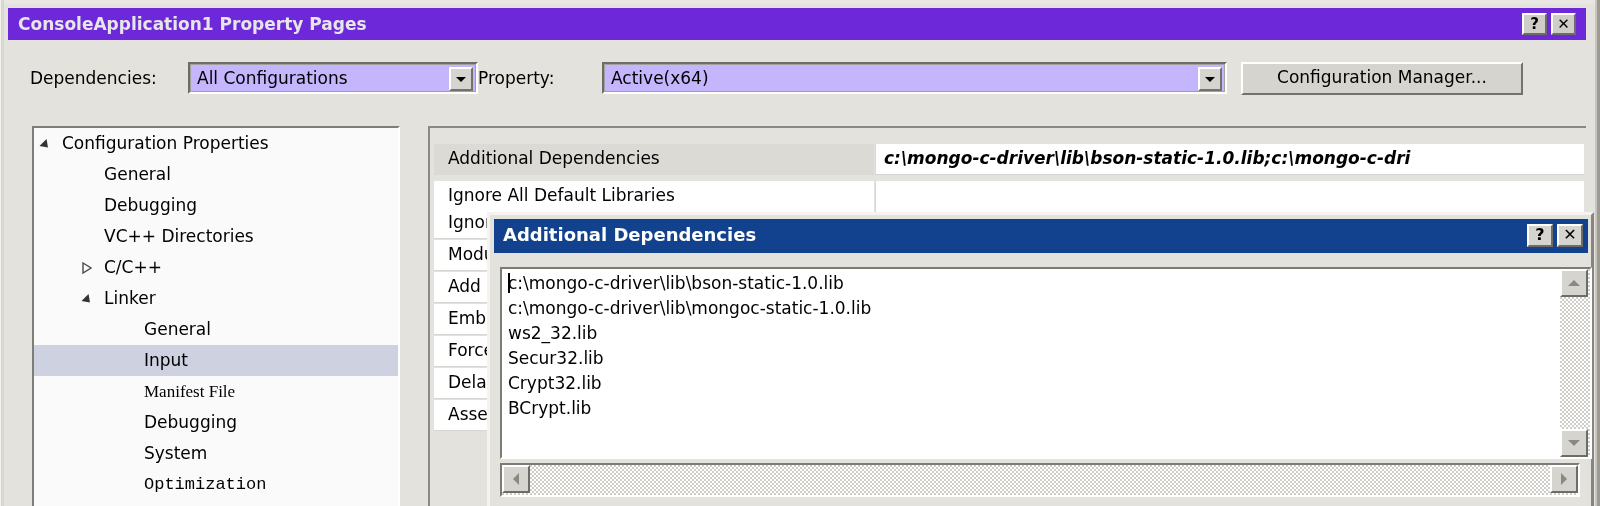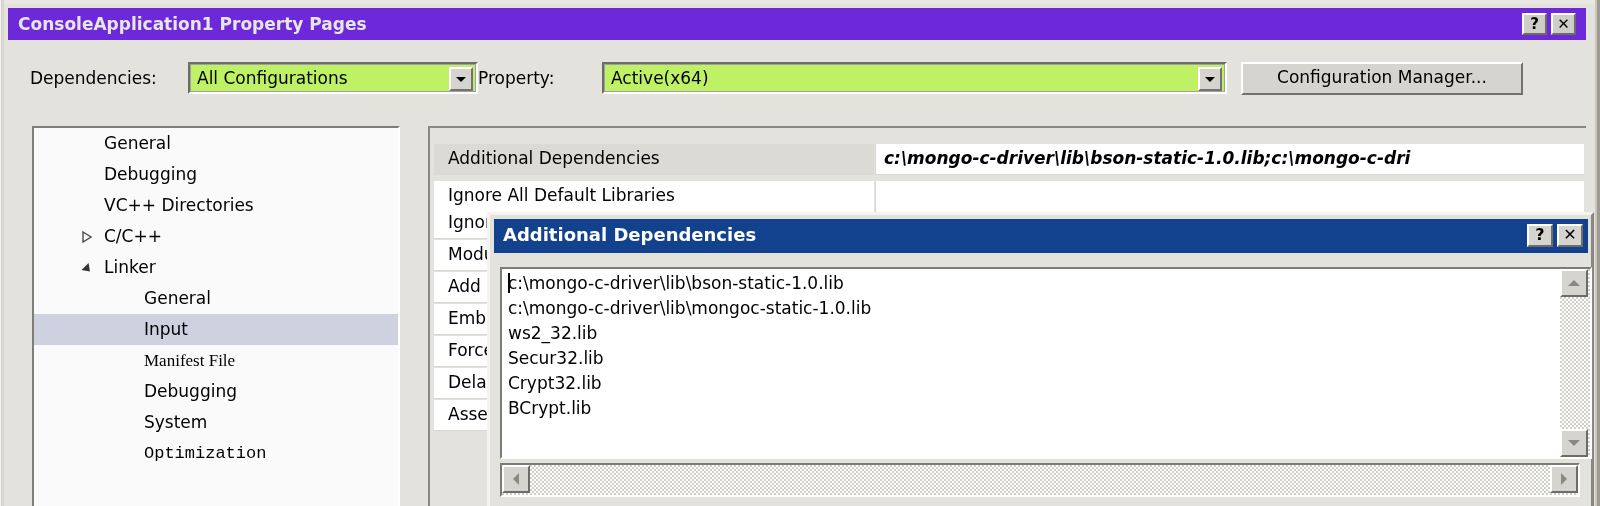--- a/index.html
+++ b/index.html
@@ -97,21 +97,21 @@
     background: #ffffff;
     box-sizing: border-box;
     border-top: 2px solid #6e6c67;
     border-left: 2px solid #6e6c67;
     border-right: 2px solid #ffffff;
     border-bottom: 2px solid #ffffff;
   }
   .combo-inner {
     position: absolute;
     left: 0; top: 0; right: 0; bottom: 0;
-    background: #bef264;
+    background: #c4b5fd;
     border: 1px solid #a0a0a0;
     box-sizing: border-box;
   }
   .combo-text {
     position: absolute;
     left: 6px; top: 3px;
     font-size: 17px;
     color: #000;
     white-space: nowrap;
   }
@@ -419,20 +419,24 @@
           <div class="arrow-down"></div>
         </div>
       </div>
     </div>
 
     <div id="btn-config-manager">Configuration Manager...</div>
   </div>
 
   <div id="treepanel">
       <div class="tree-item">
+        <span style="position: absolute; left: 8px; top: 12px; width: 0px; height: 0px; border-left: 7px solid rgb(51, 51, 51); border-top: 5px solid transparent; border-bottom: 5px solid transparent; transform: rotate(45deg);"></span>
+        <span class="tree-label" style="left: 28px;">Configuration Properties</span>
+      </div>
+      <div class="tree-item">
         <span class="tree-label" style="left: 70px;">General</span>
       </div>
       <div class="tree-item">
         <span class="tree-label" style="left: 70px;">Debugging</span>
       </div>
       <div class="tree-item">
         <span class="tree-label" style="left: 70px;">VC++ Directories</span>
       </div>
       <div class="tree-item">
         <span style="position: absolute; left: 48px; top: 10px; width: 0px; height: 0px; border-left: 8px solid transparent; border-top: 6px solid transparent; border-bottom: 6px solid transparent; box-shadow: none;">

